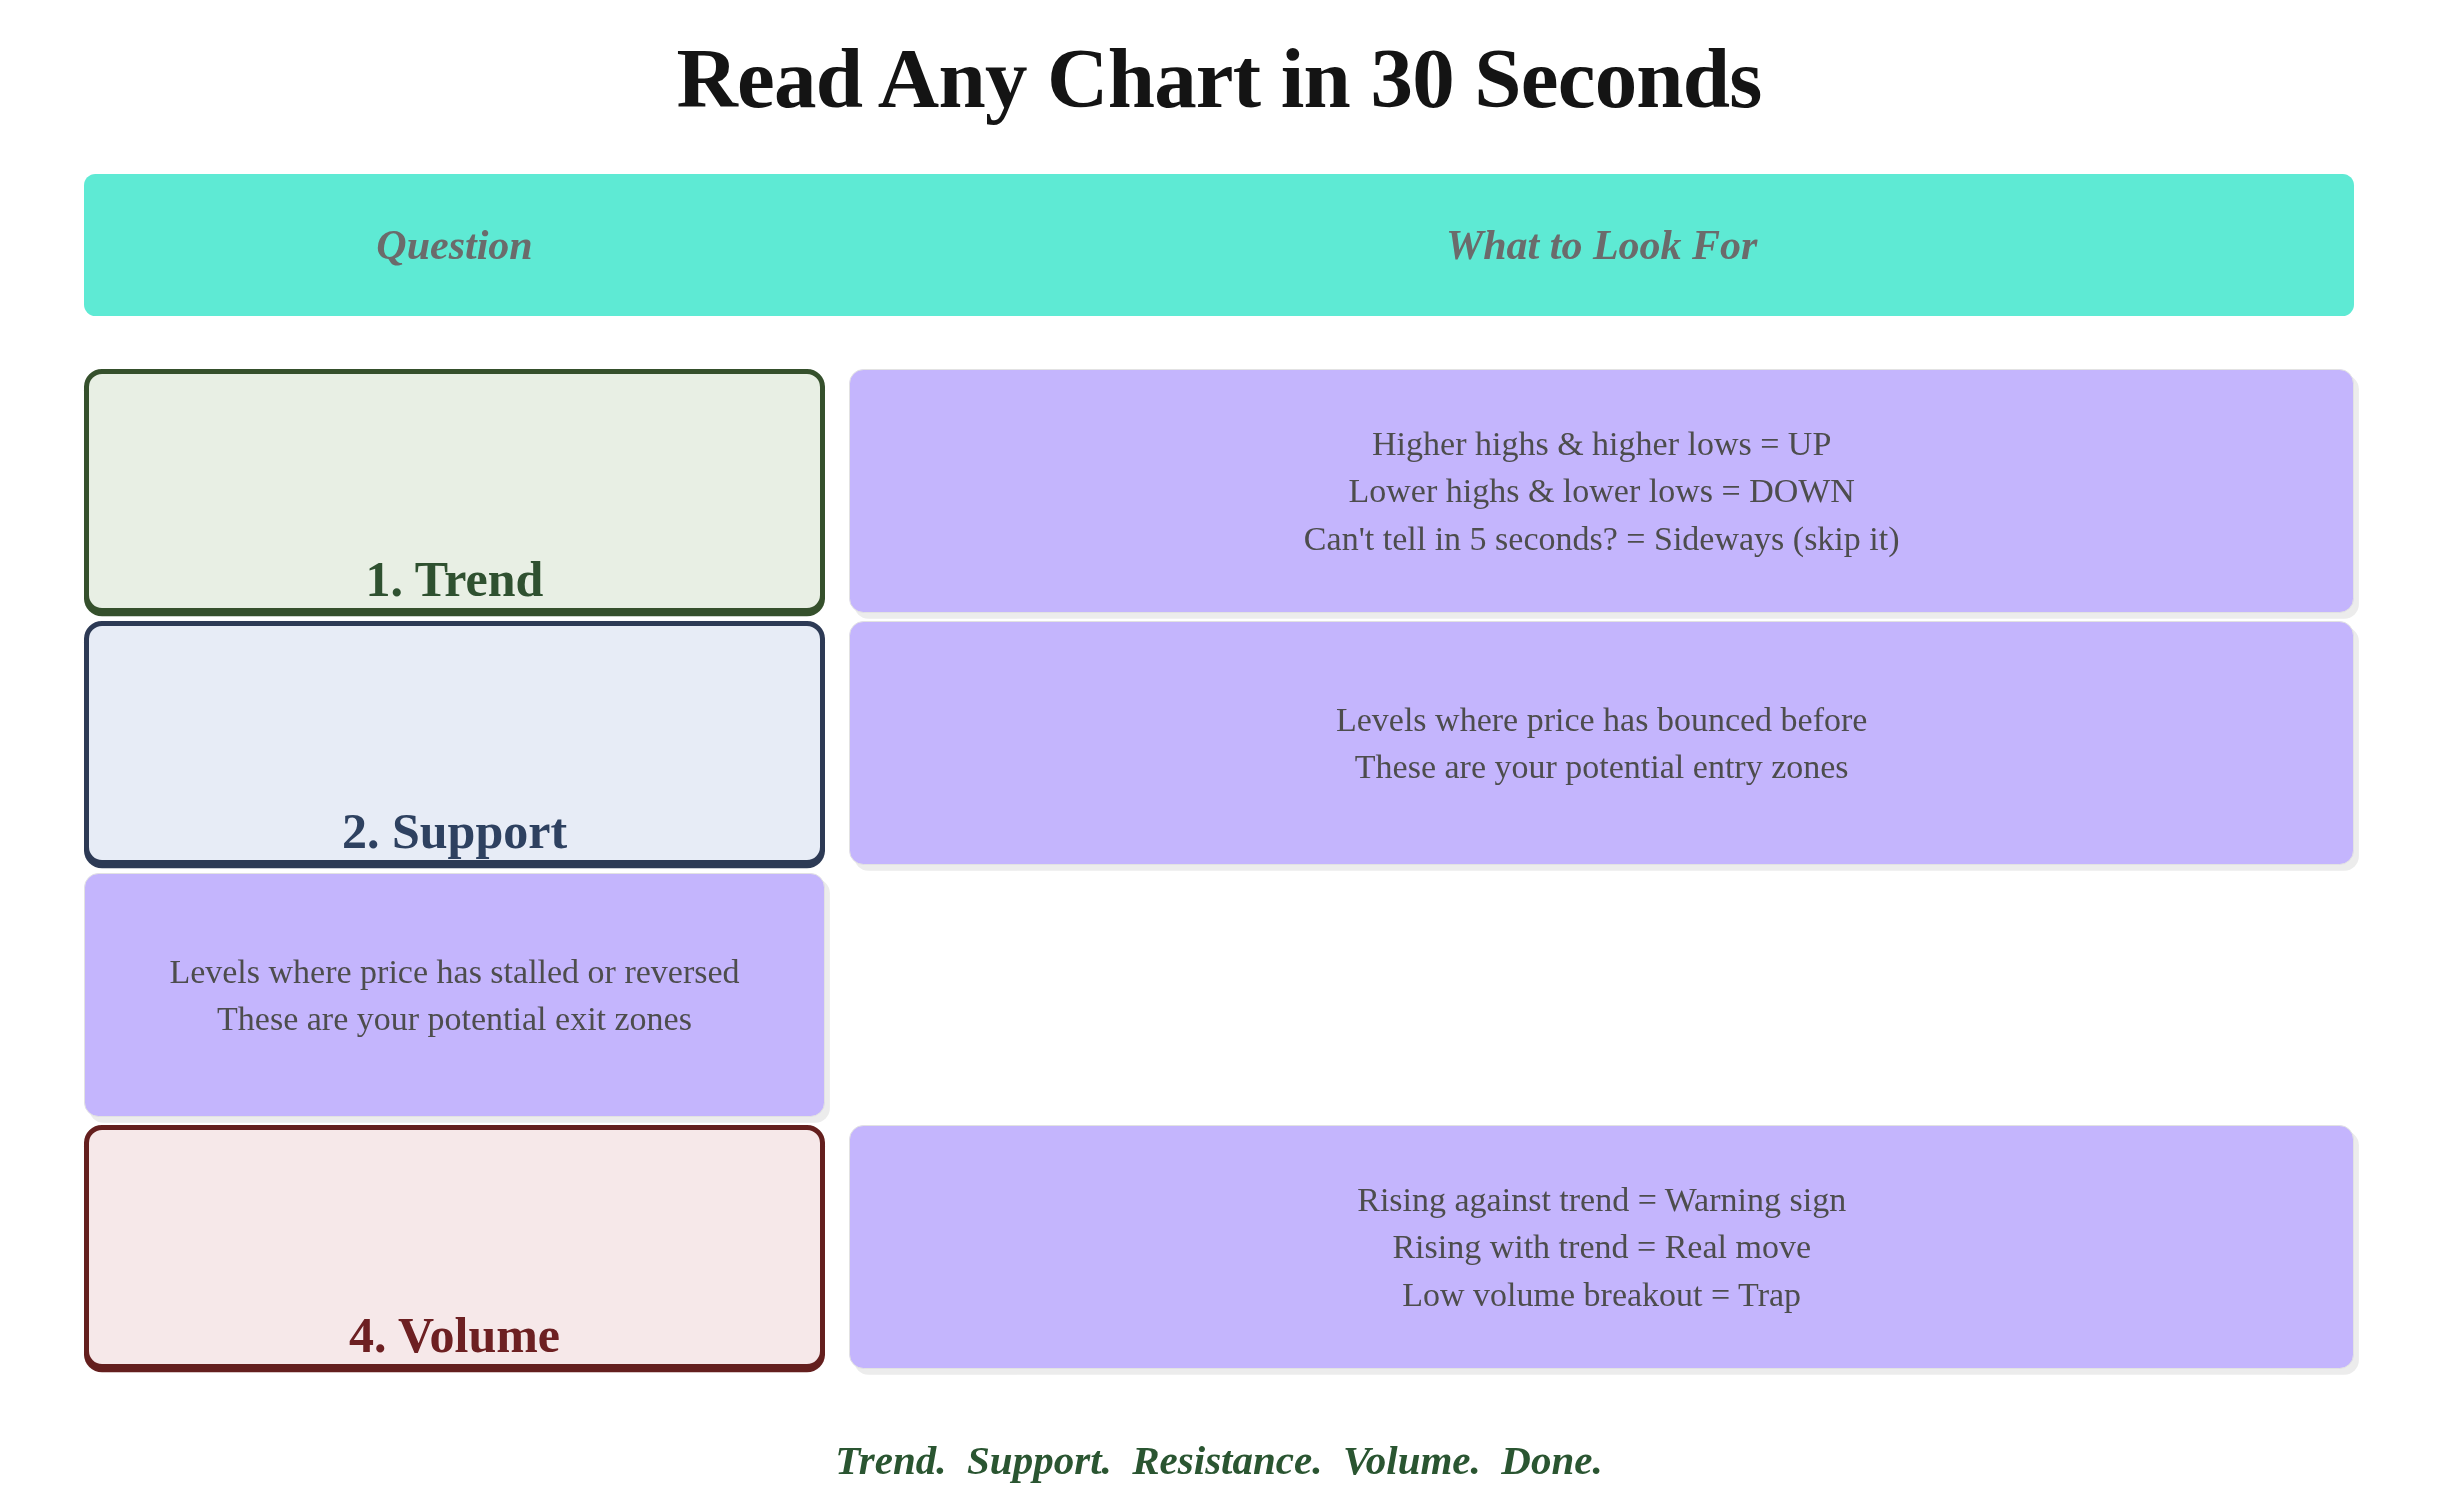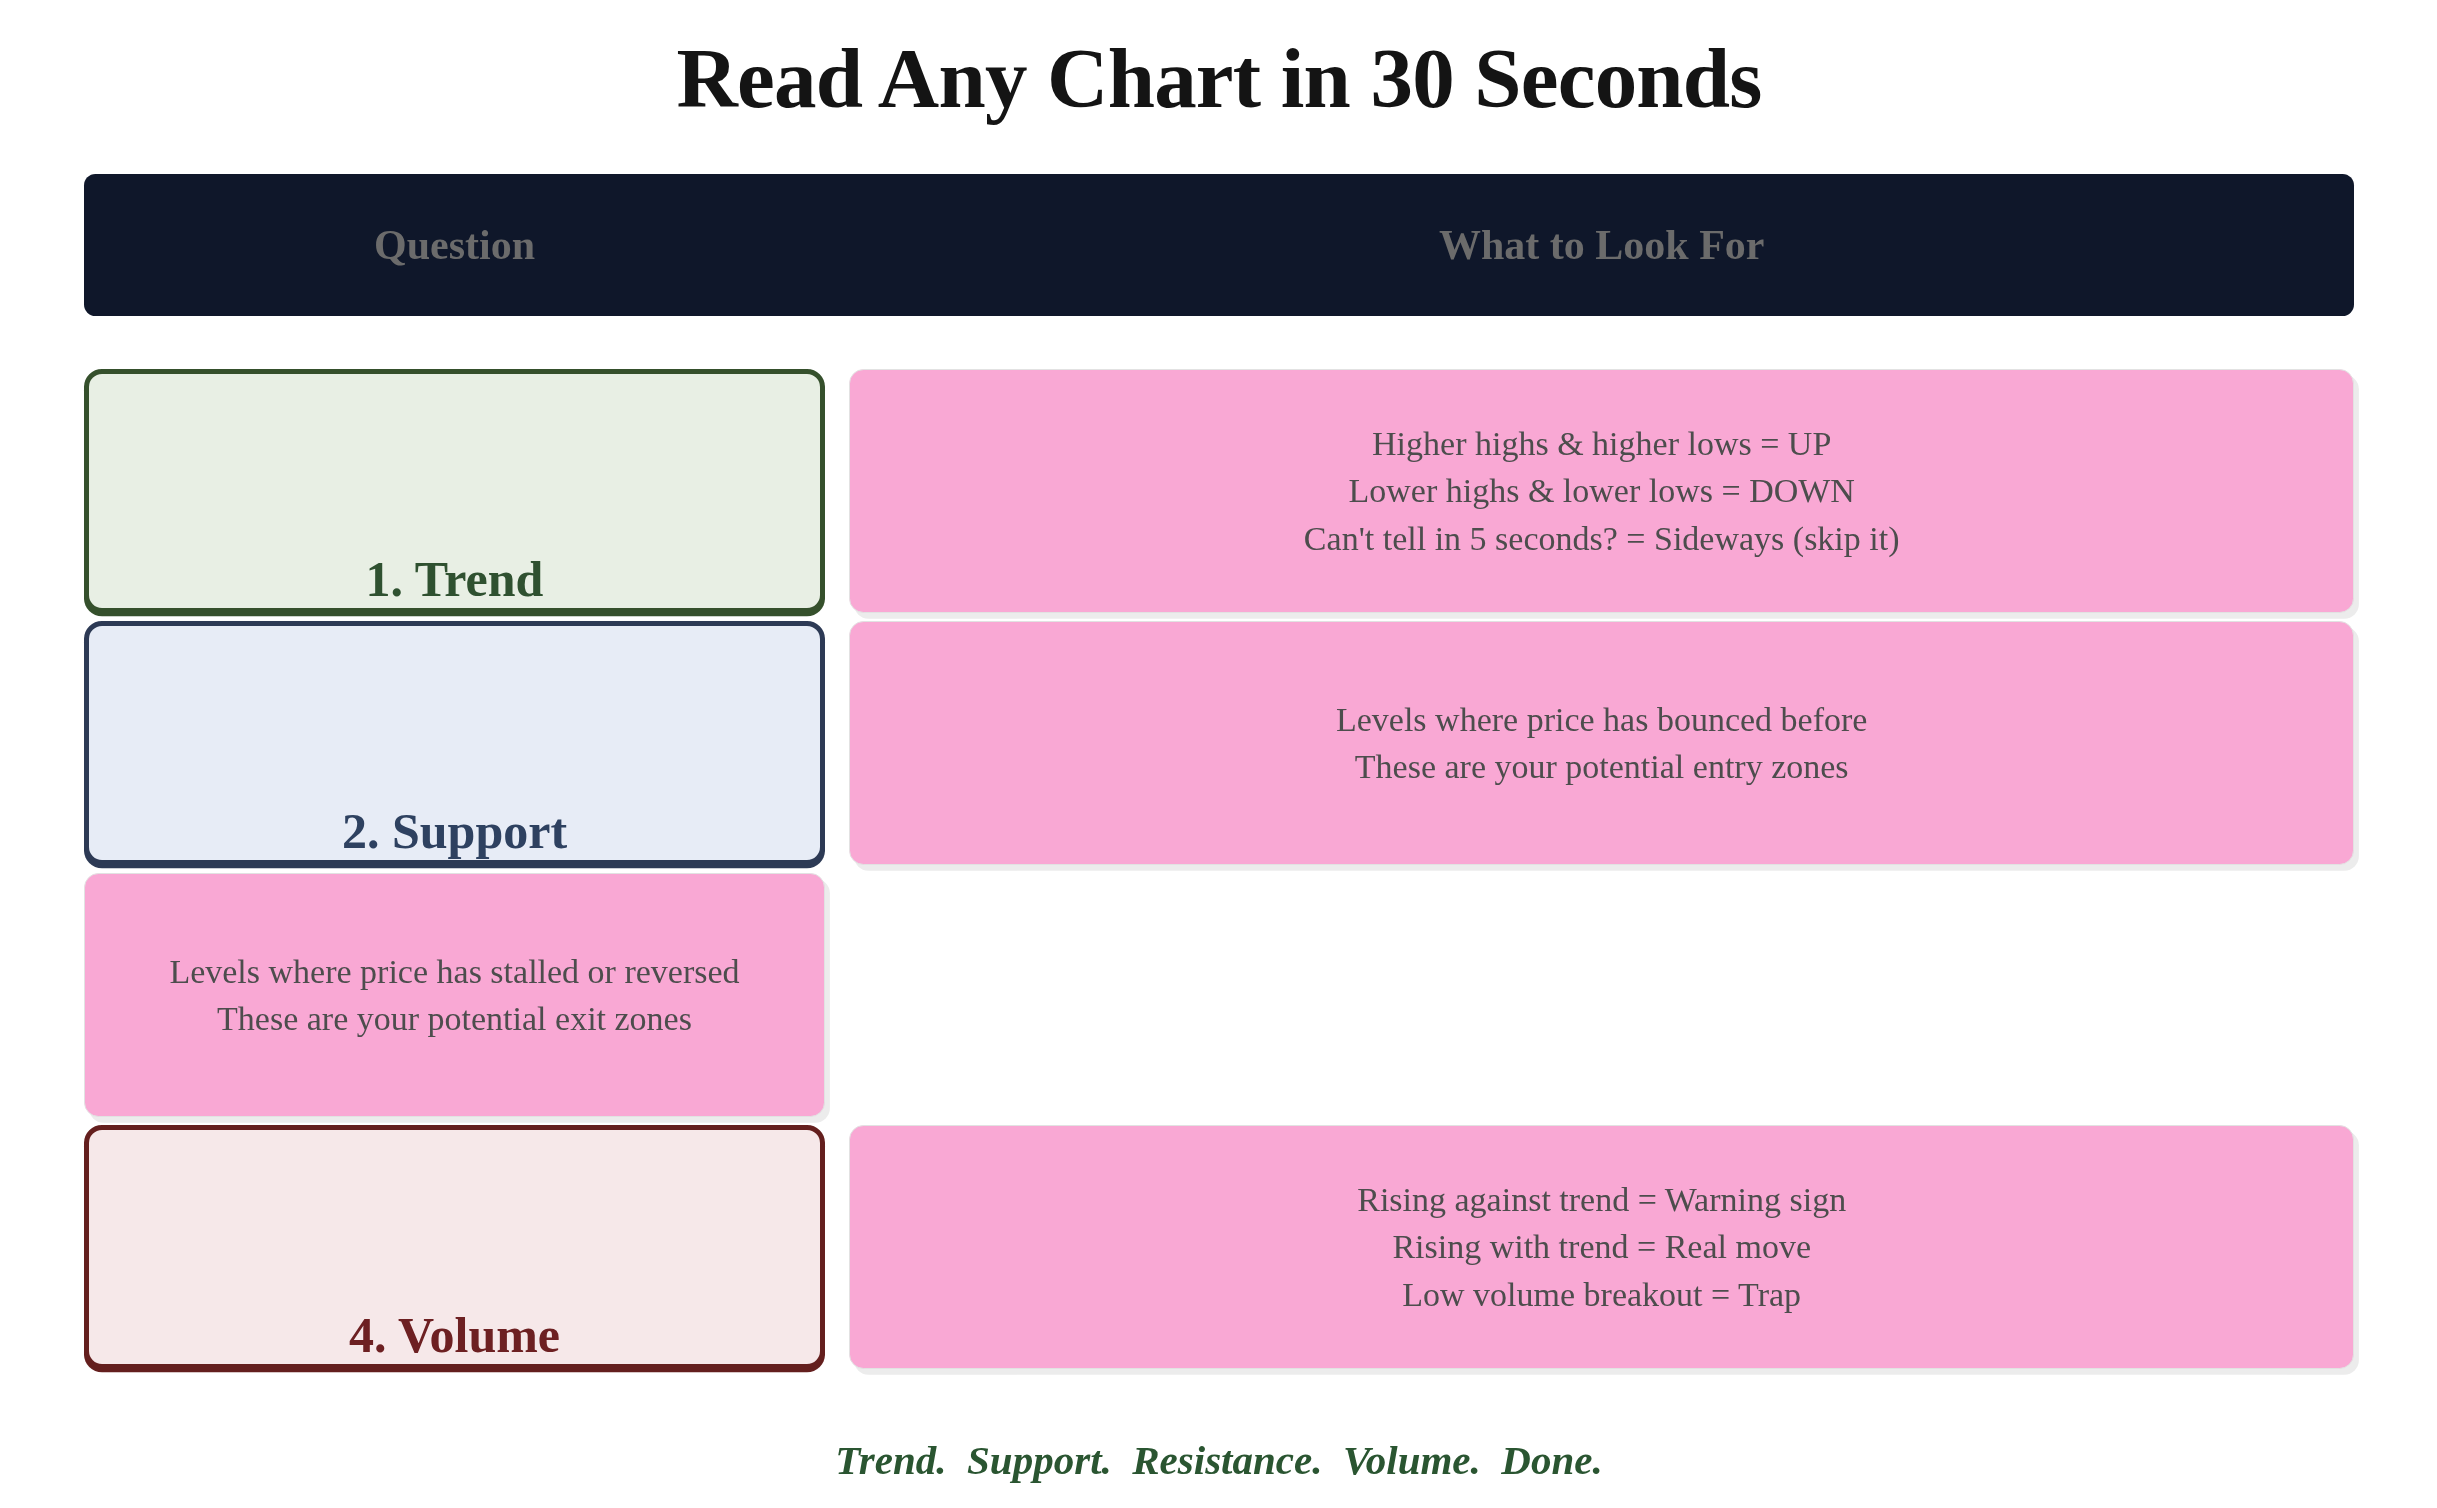--- a/index.html
+++ b/index.html
@@ -61,21 +61,21 @@
     box-shadow: 0 3.3px 0 var(--border);
     color: var(--text);
     display: flex;
     align-items: flex-end;
     justify-content: center;
     font-size: 50px;
     font-weight: bold;
   }
   .abox {
     box-sizing: border-box;
-    background: #f9a8d4;
+    background: #c4b5fd;
     border: 1.6px solid #e2e2e2;
     border-radius: 14.6px;
     box-shadow: 4.9px 5.7px 0 #ececec;
     display: flex;
     flex-direction: column;
     align-items: center;
     justify-content: center;
     text-align: center;
     font-size: 34px;
     line-height: 1.4;
@@ -91,21 +91,21 @@
     white-space: pre-wrap;
   }
 </style>
 </head>
 <body style="background: rgb(255, 255, 255);">
 
 <h1 class="page-title">Read Any Chart in 30 Seconds</h1>
 
 <div class="container">
 
-  <div class="header-bar" style="background: #0f172a;">
+  <div class="header-bar" style="background: #5eead4; font-style: italic;">
     <div class="header-cell" style="color: rgb(107, 107, 107);">Question</div>
     <div class="header-cell" style="color: rgb(107, 107, 107);">What to Look For</div>
   </div>
 
   <div class="rows">
 
     <div class="row" style="--bg: #e8efe4; --border: #35502c; --text: #2f5130;">
       <div class="qbox">
         <span>1. Trend</span>
       </div>

